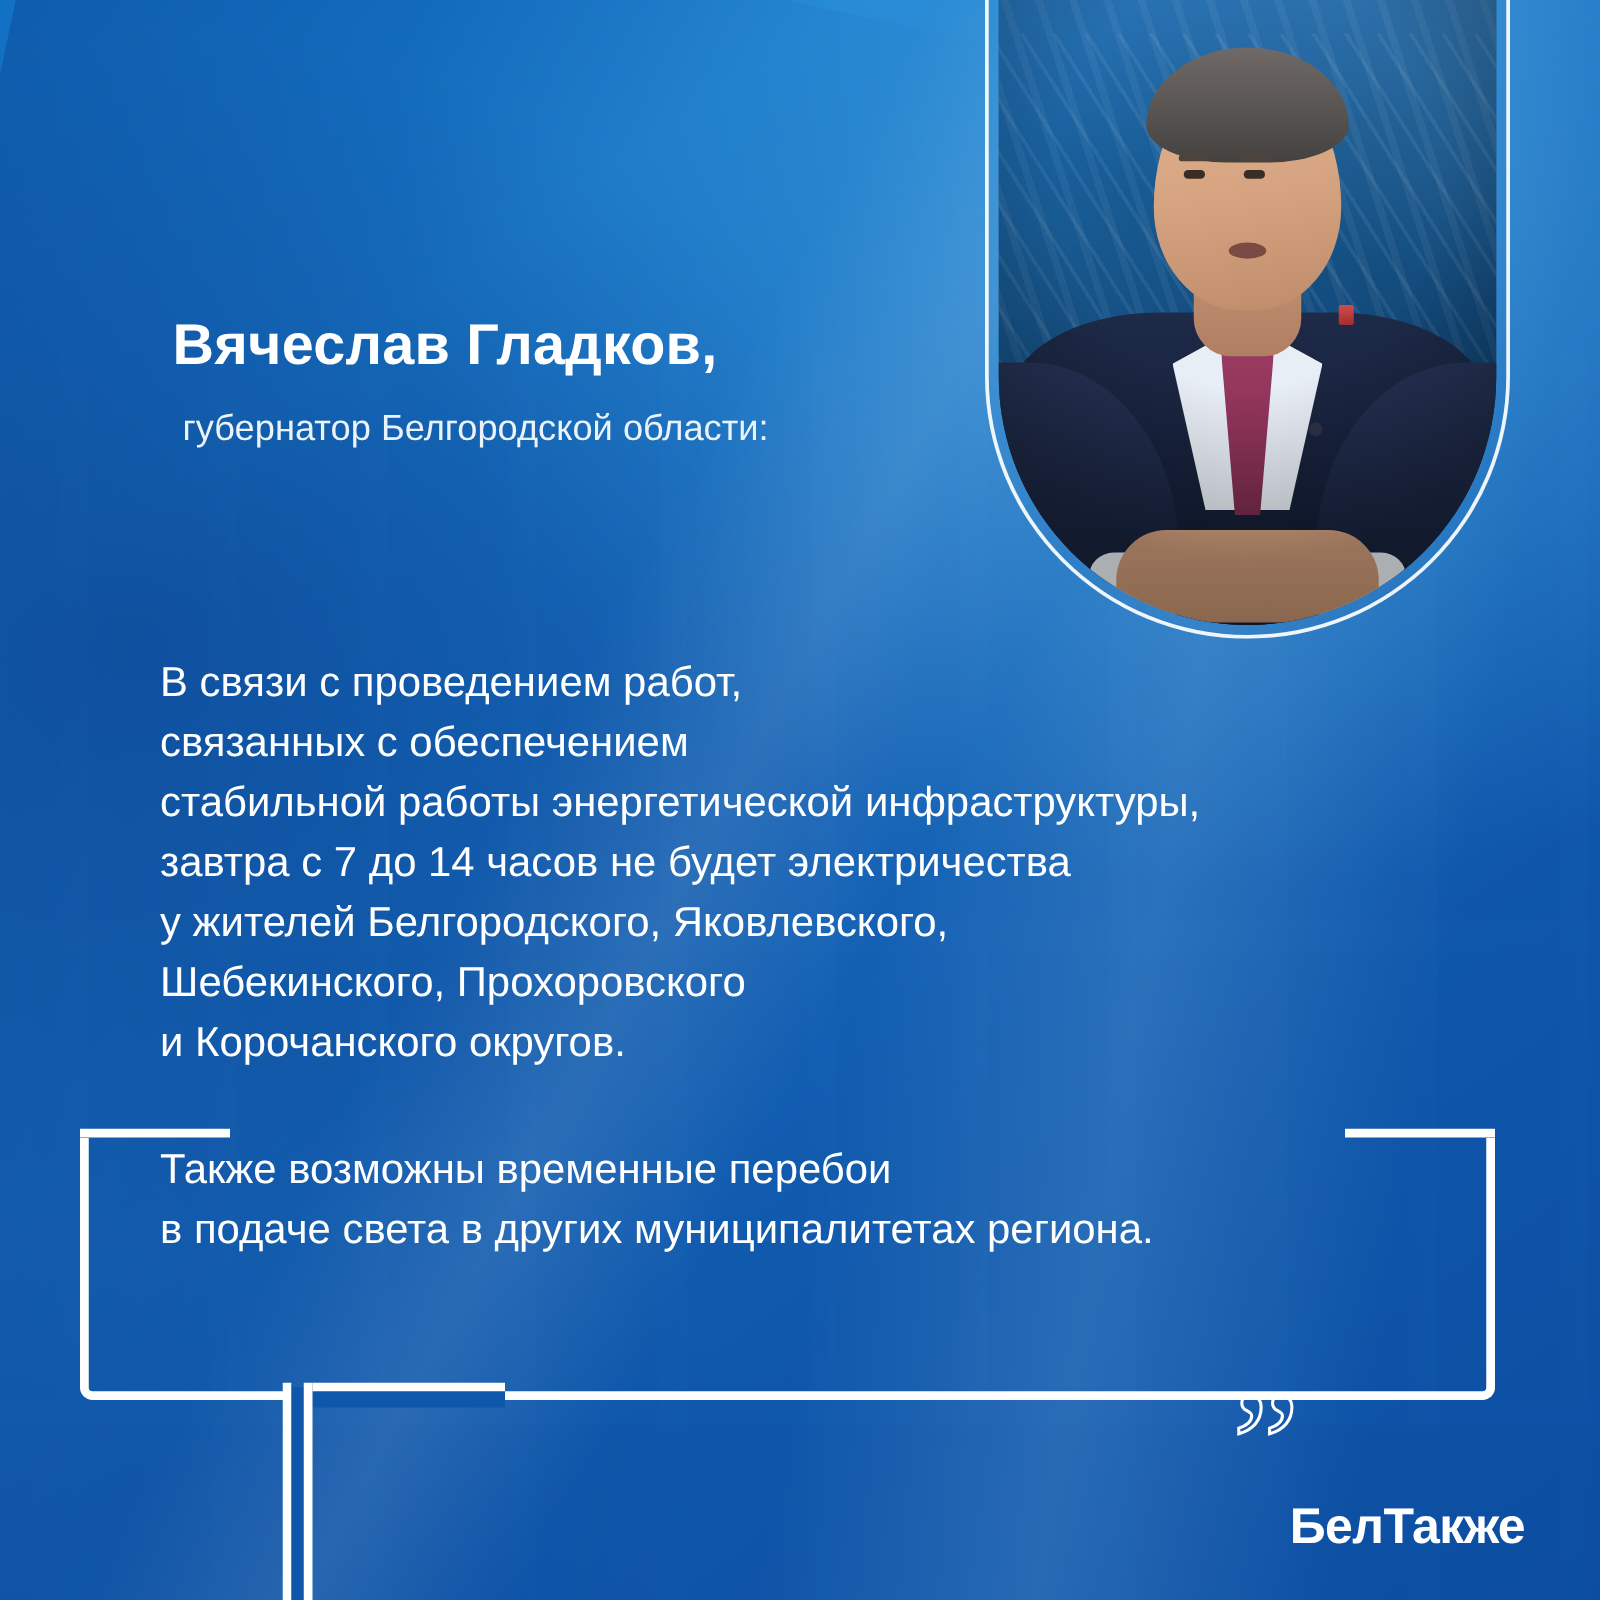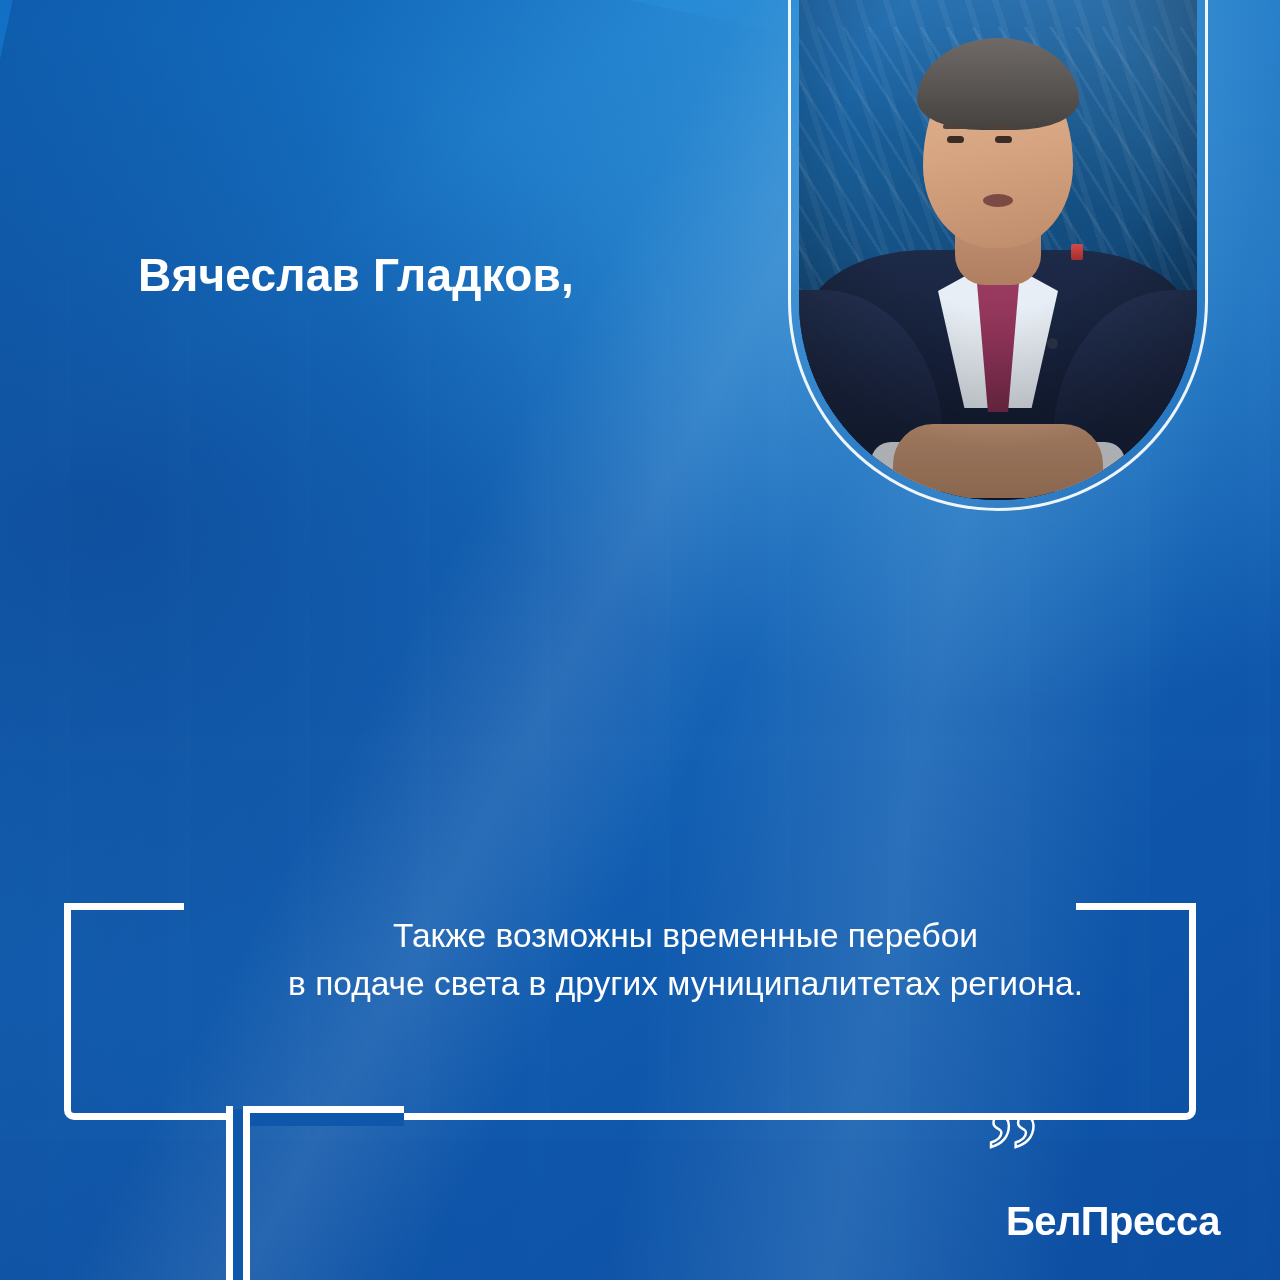--- a/index.html
+++ b/index.html
@@ -12,21 +12,20 @@
   }
   .card {
     position: relative;
     width: 1280px;
     height: 1280px;
     overflow: hidden;
     background:
       radial-gradient(ellipse 1100px 900px at 78% 12%, rgba(80,175,230,0.55) 0%, rgba(80,175,230,0.0) 62%),
       radial-gradient(ellipse 900px 700px at 8% 40%, rgba(10,60,140,0.55) 0%, rgba(10,60,140,0.0) 70%),
       linear-gradient(145deg, #1170c4 0%, #1a7fd0 22%, #1565b8 48%, #0f57ab 70%, #0c4ea2 100%);
-    text-align: center;
   }
 
   
   .bg-building {
     position: absolute;
     left: 0; right: 0; bottom: 0;
     height: 1000px;
     opacity: 0.22;
     background:
       
@@ -343,35 +342,43 @@
       <div class="ph-cuffR"></div>
       <div class="ph-hands"></div>
       <div class="ph-pin"></div>
       <div class="ph-mic"></div>
       <div class="ph-shadow"></div>
     </div>
     <div class="portrait-frame"></div>
   </div>
 
   <div class="speaker">Вячеслав Гладков,</div>
-
+  <div class="speaker-role">губернатор Белгородской области:</div>
+
+  <div class="quote-body">В связи с проведением работ,
+связанных с обеспечением
+стабильной работы энергетической инфраструктуры,
+завтра с 7 до 14 часов не будет электричества
+у жителей Белгородского, Яковлевского,
+Шебекинского, Прохоровского
+и Корочанского округов.</div>
   <div class="quote-body2">Также возможны временные перебои
 в подаче света в других муниципалитетах региона.</div>
 
   <div class="bubble"></div>
   <div class="bubble-tail">
     <svg width="182" height="180" viewBox="0 0 182 180" fill="none" xmlns="http://www.w3.org/2000/svg">
       <path d="M3.5 3.5 H3.5 V176 H18 V20 H178 V3.5 Z" fill="#0f57ab"></path>
       <path d="M3.5 0 V176.5" stroke="#ffffff" stroke-width="7"></path>
       <path d="M0 176.5 H182" stroke="#0f57ab" stroke-width="0"></path>
       <path d="M7 173 L7 3.5" stroke="#ffffff" stroke-width="0"></path>
       <path d="M178 3.5 H24" stroke="#ffffff" stroke-width="7"></path>
       <path d="M20.5 0 V178" stroke="#ffffff" stroke-width="7"></path>
     </svg>
   </div>
 
   <div class="quote-mark">”</div>
 
   <div class="logo">
-    <span class="bel">Бел</span><span class="press">Пресса</span>
+    <span class="bel">Бел</span><span class="press">Также</span>
   </div>
 
 </div>
 
 </body></html>

